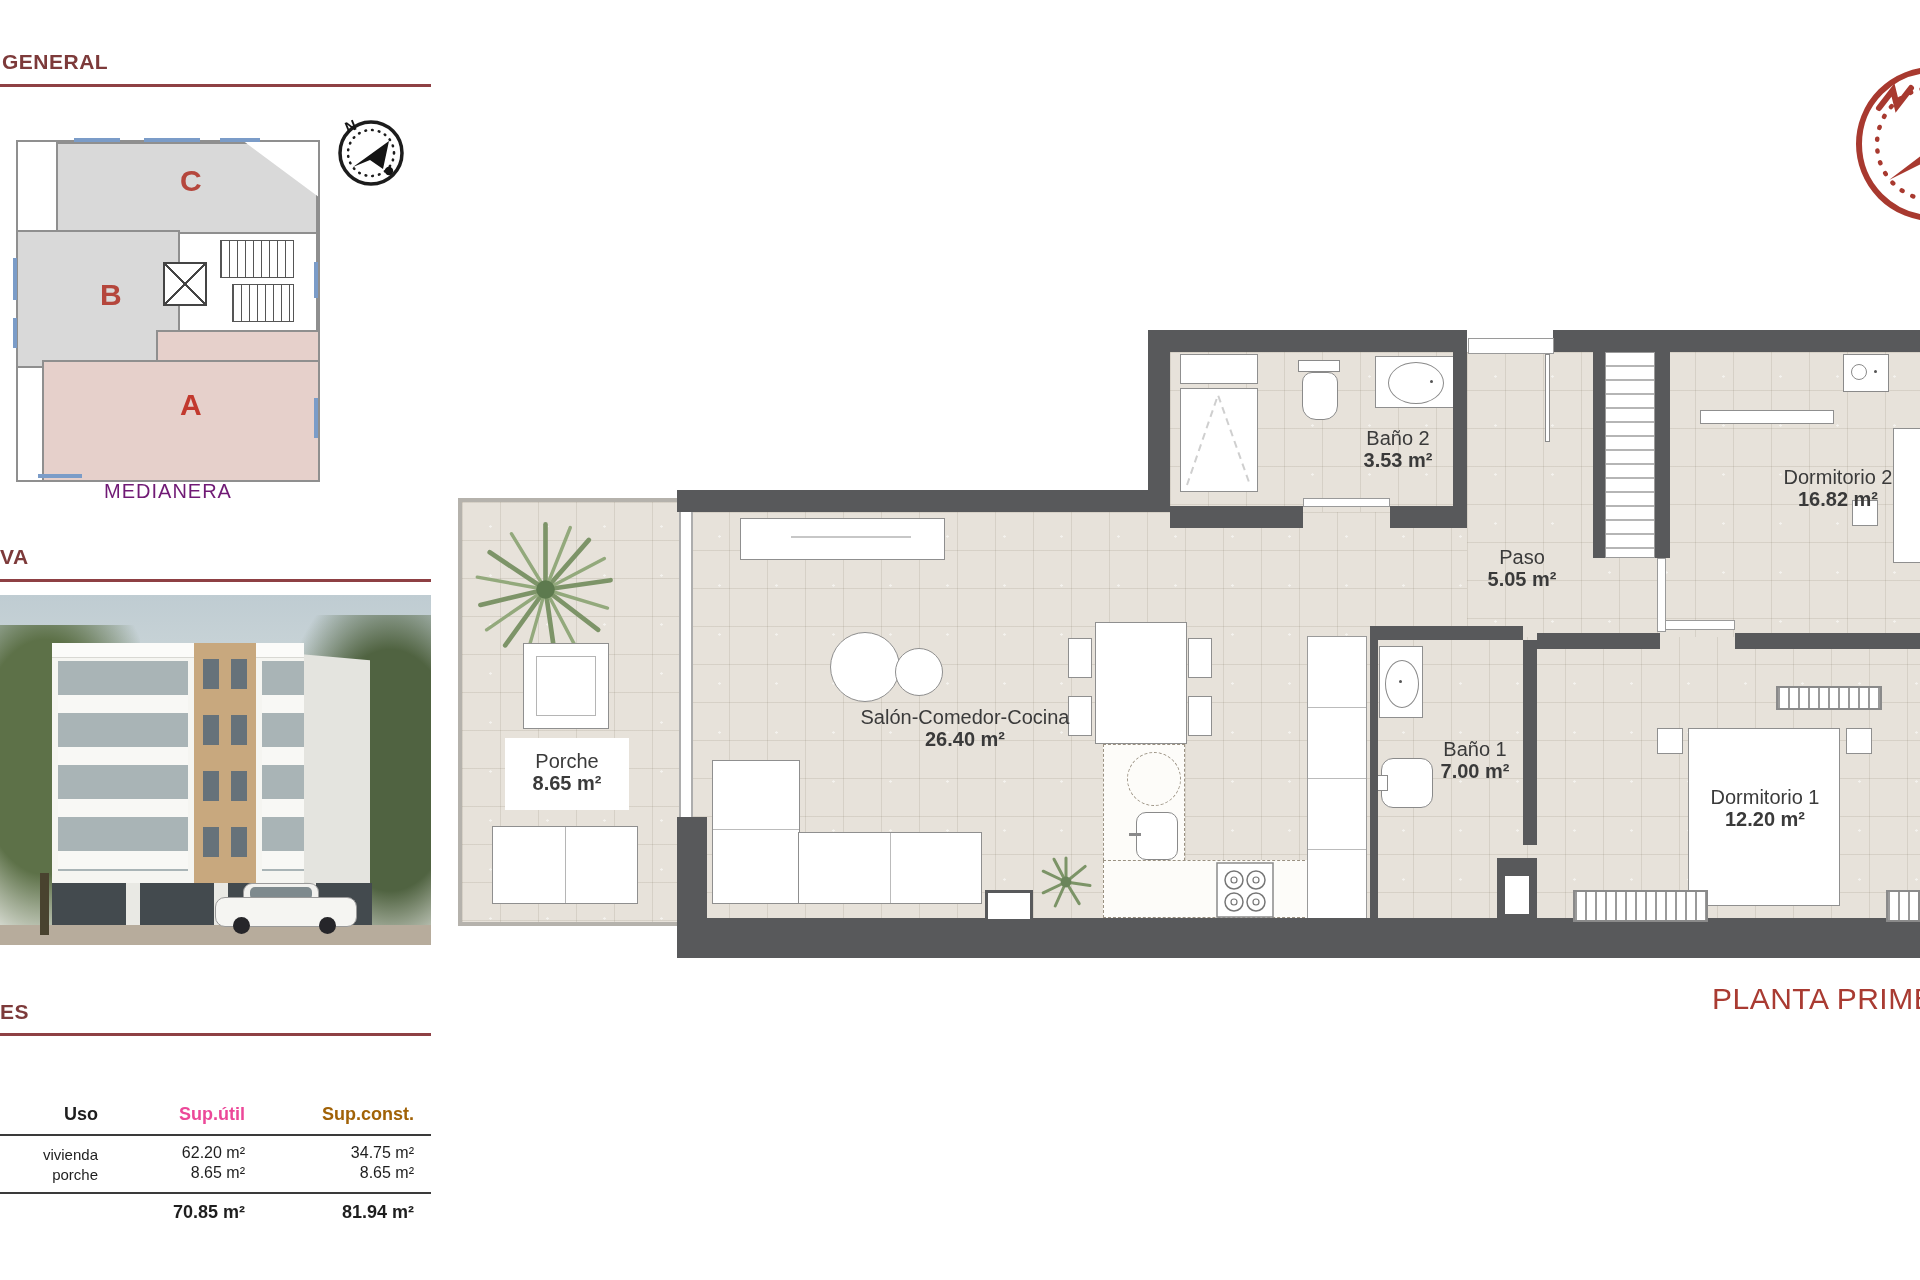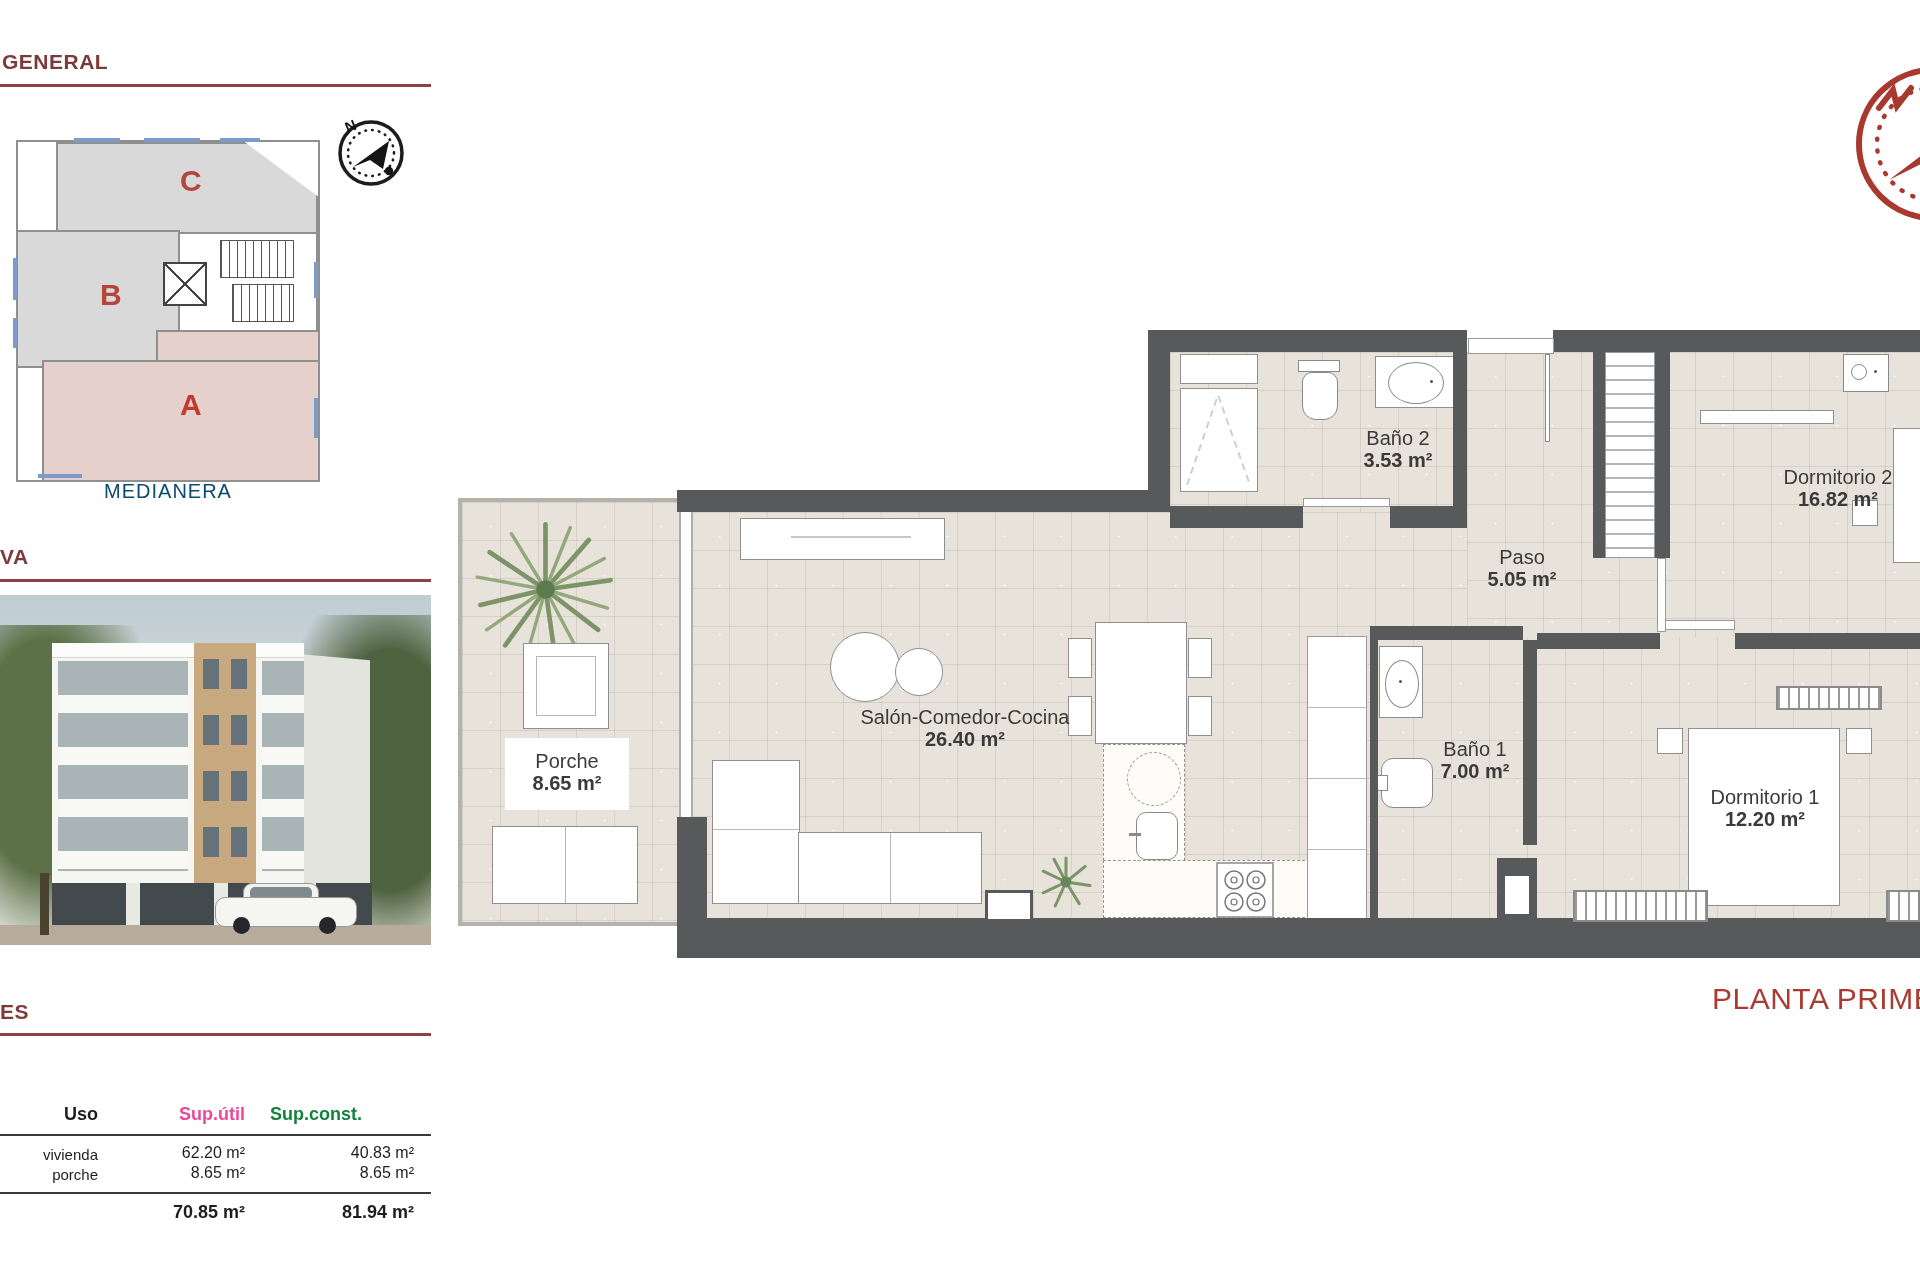--- a/index.html
+++ b/index.html
@@ -61,21 +61,21 @@
   <div class="abs" style="left:324px;top:2px;width:78px;height:78px;">
     <svg width="78" height="78" viewBox="0 0 78 78">
       <circle cx="39" cy="39" r="31" fill="none" stroke="#1c1c1c" stroke-width="3.5"></circle>
       <circle cx="39" cy="39" r="23" fill="none" stroke="#1c1c1c" stroke-width="2.6" stroke-dasharray="0.6 6.2" stroke-linecap="round"></circle>
       <path d="M21 53 L57 27 L51 55 L38 46 Z" fill="#141414"></path>
       <circle cx="57" cy="57" r="4.2" fill="#141414"></circle>
       <text x="14" y="17" font-size="15" font-weight="bold" fill="#141414" transform="rotate(-22 20 14)">N</text>
     </svg>
   </div>
 
-  <div class="abs" style="left:28px;top:368px;width:264px;text-align:center;font-size:20px;letter-spacing:1px;color:#0c4a6e;">MEDIANERA</div>
+  <div class="abs" style="left:28px;top:368px;width:264px;text-align:center;font-size:20px;letter-spacing:1px;color:#701a75;">MEDIANERA</div>
 </div>
 
 <div class="heading" style="left:0;top:545px;">VA</div>
 <div class="hline" style="left:0;top:579px;width:431px;"></div>
 
 <div class="abs" style="left:0;top:595px;width:431px;height:350px;overflow:hidden;background:linear-gradient(#bfccd2 0%,#dde4e2 55%,#edeeea 75%);">
   <div class="abs" style="left:-70px;top:30px;width:210px;height:330px;background:radial-gradient(ellipse at 55% 40%,#5d7148 0 42%,rgba(93,113,72,.55) 55%,transparent 72%);"></div>
   <div class="abs" style="left:300px;top:20px;width:200px;height:345px;background:radial-gradient(ellipse at 45% 45%,#506341 0 45%,rgba(80,99,65,.55) 58%,transparent 75%);"></div>
   <div class="abs" style="left:296px;top:62px;width:72px;height:228px;background:#e4e4df;border-left:2px solid #cccbc5;transform:skewY(5deg);"></div>
   <div class="abs" style="left:52px;top:48px;width:252px;height:240px;background:#f5f5f1;">
@@ -101,27 +101,27 @@
     <div class="abs" style="left:104px;top:34px;width:17px;height:17px;background:#26262a;border-radius:50%;"></div>
   </div>
 </div>
 
 <div class="heading" style="left:0;top:1000px;">ES</div>
 <div class="hline" style="left:0;top:1033px;width:431px;"></div>
 
 <div class="abs" style="left:0;top:1090px;width:440px;height:160px;">
   <div class="tbl-txt" style="left:0;top:14px;width:98px;text-align:right;font-size:18px;font-weight:bold;color:#1e1e1e;">Uso</div>
   <div class="tbl-txt" style="left:120px;top:14px;width:125px;text-align:right;font-size:18px;font-weight:bold;color:#ec4899;">Sup.útil</div>
-  <div class="tbl-txt" style="left:270px;top:14px;width:144px;font-size:18px;font-weight:bold;color:#15803d;">Sup.const.</div>
+  <div class="tbl-txt" style="left:270px;top:14px;width:144px;text-align:right;font-size:18px;font-weight:bold;color:#a16207;">Sup.const.</div>
   <div class="abs" style="left:0;top:44px;width:431px;height:2px;background:#3a3a3a;"></div>
 
   <div>
     <div class="tbl-txt" style="left:0;top:56px;width:98px;text-align:right;font-size:15px;color:#1e1e1e;">vivienda</div>
     <div class="tbl-txt" style="left:120px;top:54px;width:125px;text-align:right;font-size:16px;color:#1e1e1e;">62.20 m²</div>
-    <div class="tbl-txt" style="left:270px;top:54px;width:144px;text-align:right;font-size:16px;color:#1e1e1e;">40.83 m²</div>
+    <div class="tbl-txt" style="left:270px;top:54px;width:144px;text-align:right;font-size:16px;color:#1e1e1e;">34.75 m²</div>
   </div>
   <div>
     <div class="tbl-txt" style="left:0;top:76px;width:98px;text-align:right;font-size:15px;color:#1e1e1e;">porche</div>
     <div class="tbl-txt" style="left:120px;top:74px;width:125px;text-align:right;font-size:16px;color:#1e1e1e;">8.65 m²</div>
     <div class="tbl-txt" style="left:270px;top:74px;width:144px;text-align:right;font-size:16px;color:#1e1e1e;">8.65 m²</div>
   </div>
 
   <div class="abs" style="left:0;top:102px;width:431px;height:2px;background:#3a3a3a;"></div>
   <div class="tbl-txt" style="left:120px;top:112px;width:125px;text-align:right;font-size:18px;font-weight:bold;color:#1e1e1e;">70.85 m²</div>
   <div class="tbl-txt" style="left:270px;top:112px;width:144px;text-align:right;font-size:18px;font-weight:bold;color:#1e1e1e;">81.94 m²</div>

